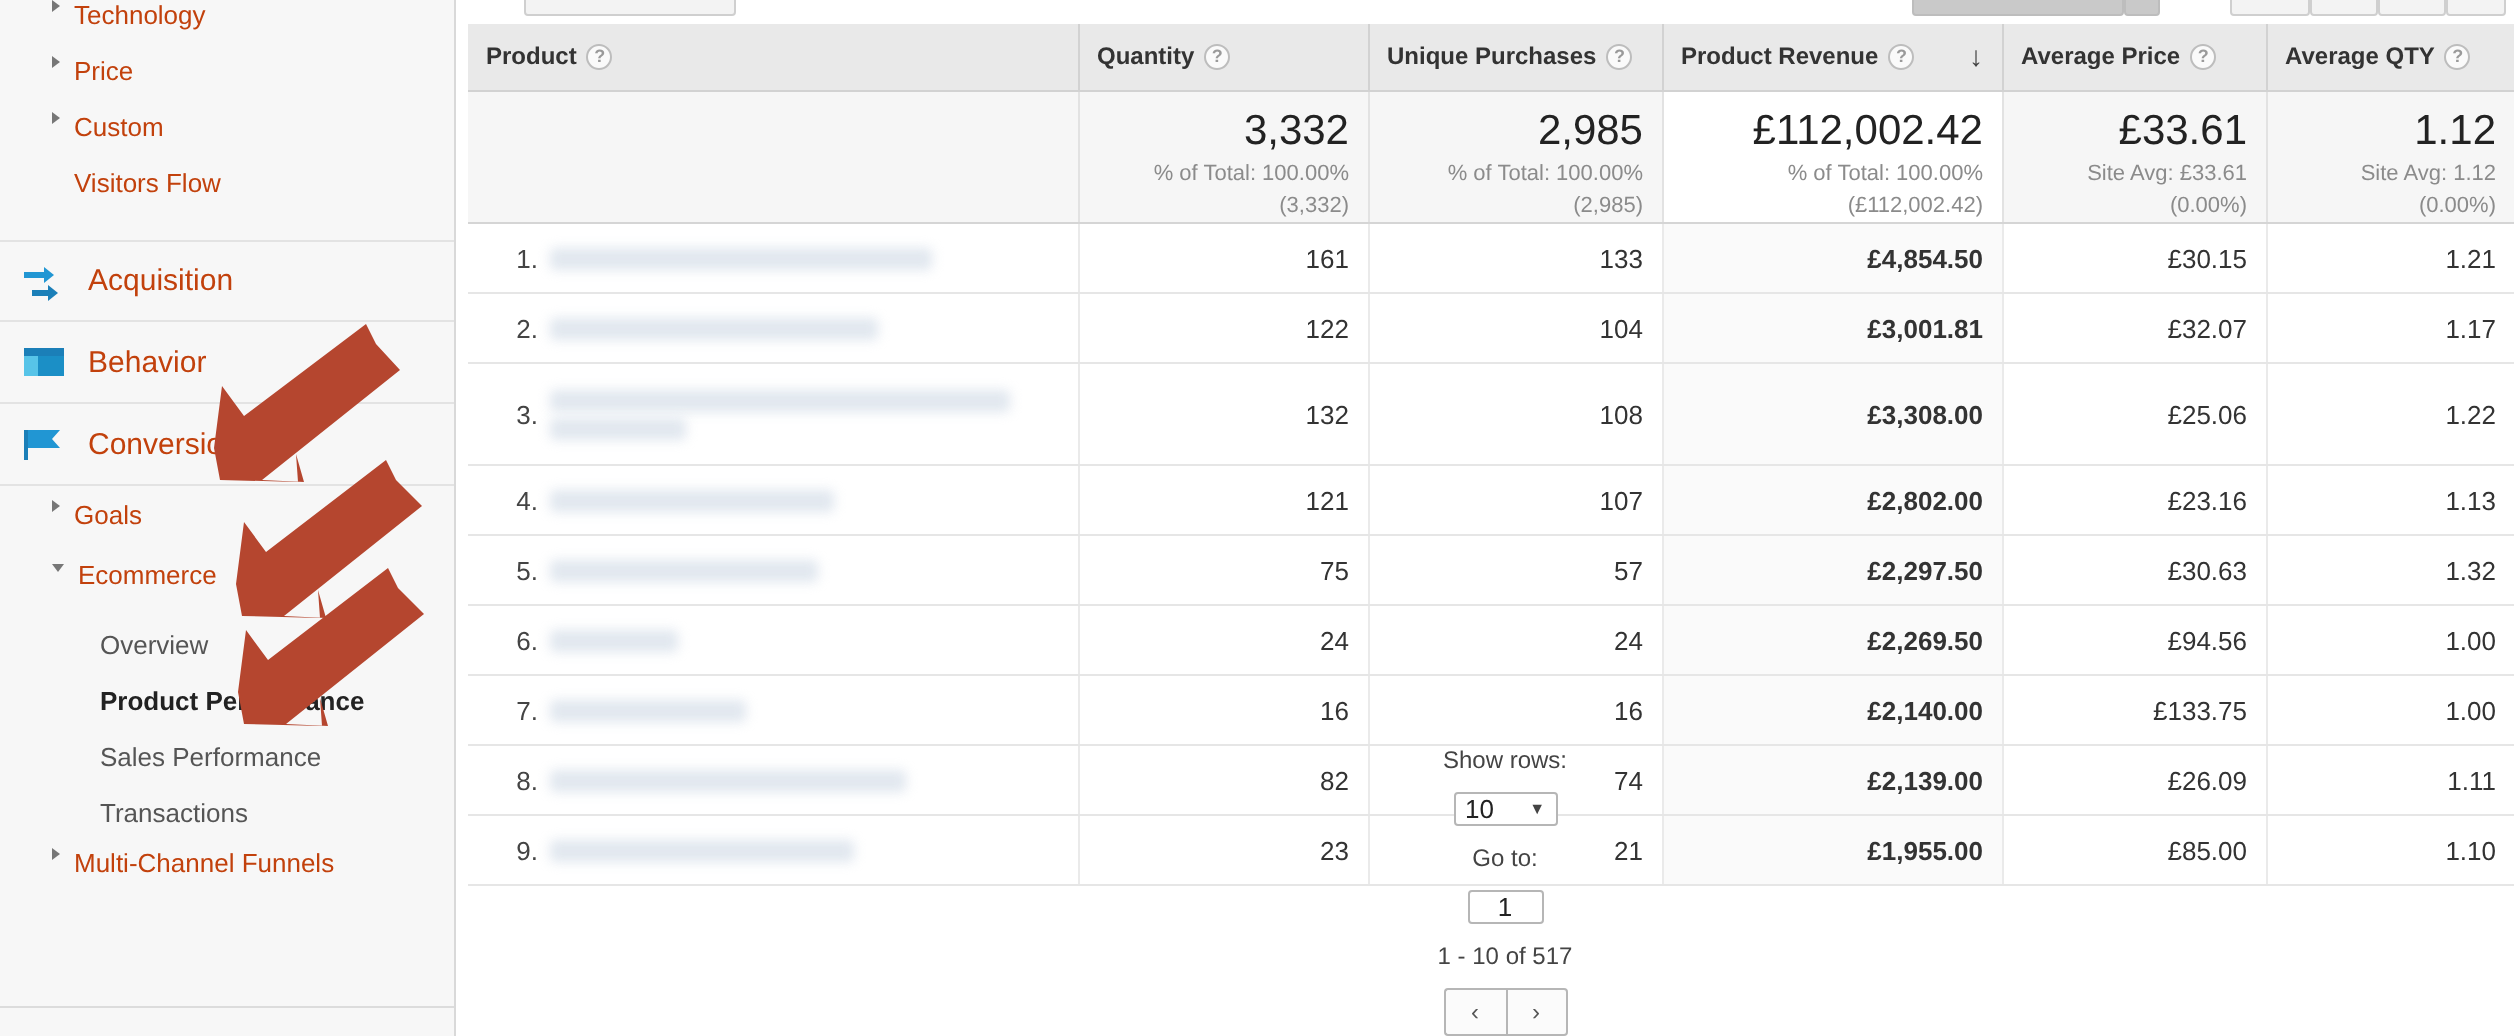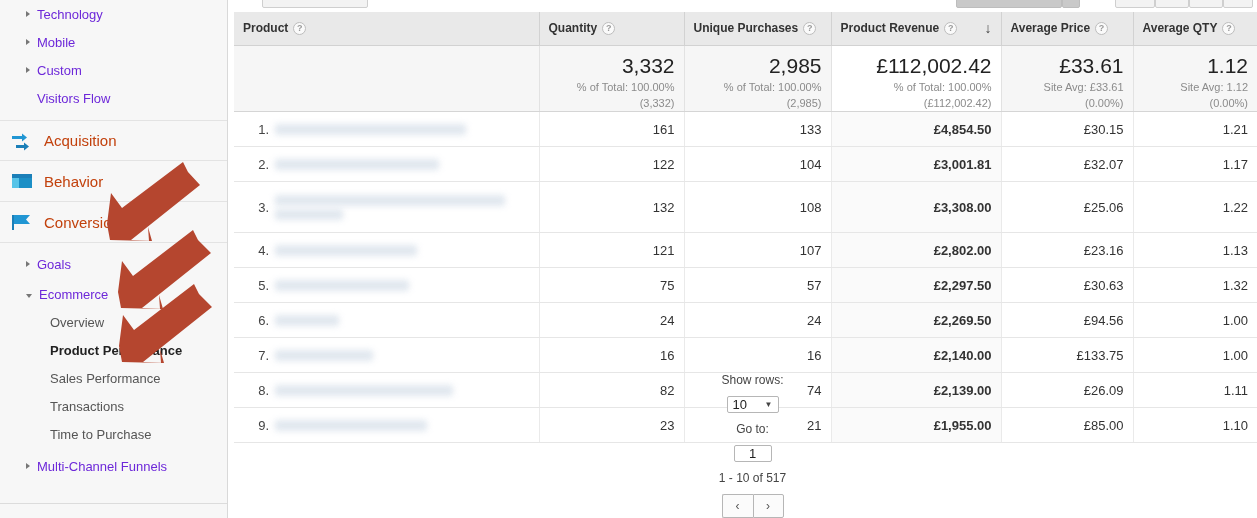--- a/index.html
+++ b/index.html
@@ -18,23 +18,23 @@
   .sidebar {
     width: 228px; height: 518px;
     background: #f7f7f7;
     border-right: 1px solid #d9d9d9;
     position: relative;
     flex: 0 0 228px;
     overflow: hidden;
   }
   .nav-sub {
     height: 28px;
-    display: flex; align-items: center;
+    display: flex; align-items: flex-start;
     padding-left: 26px;
-    color: #6d28d9;
+    color: #c2410c;
     font-size: 13px;
   }
   .nav-sub .caret {
     width: 0; height: 0;
     border-left: 4px solid #777;
     border-top: 3.5px solid transparent;
     border-bottom: 3.5px solid transparent;
     margin-right: 7px;
     flex: 0 0 auto;
   }
@@ -212,21 +212,21 @@
 <div class="app">
 
   <div class="sidebar">
 
     <div class="nav-sub">
       <span class="caret"></span>
       <span>Technology</span>
     </div>
     <div class="nav-sub">
       <span class="caret"></span>
-      <span>Mobile</span>
+      <span>Price</span>
     </div>
     <div class="nav-sub">
       <span class="caret"></span>
       <span>Custom</span>
     </div>
     <div class="nav-sub noarrow">
       <span>Visitors Flow</span>
     </div>
 
     <div class="nav-section" style="margin-top:8px;">
@@ -273,23 +273,20 @@
       <span>Overview</span>
     </div>
     <div class="leaf selected">
       <span>Product Performance</span>
     </div>
     <div class="leaf">
       <span>Sales Performance</span>
     </div>
     <div class="leaf">
       <span>Transactions</span>
-    </div>
-    <div class="leaf">
-      <span>Time to Purchase</span>
     </div>
 
     <div class="nav-sub" style="margin-top:4px;">
       <span class="caret"></span>
       <span>Multi-Channel Funnels</span>
     </div>
 
     <div class="sidebar-bottom-rule"></div>
 
     <svg class="arrows" viewBox="0 0 228 518">

